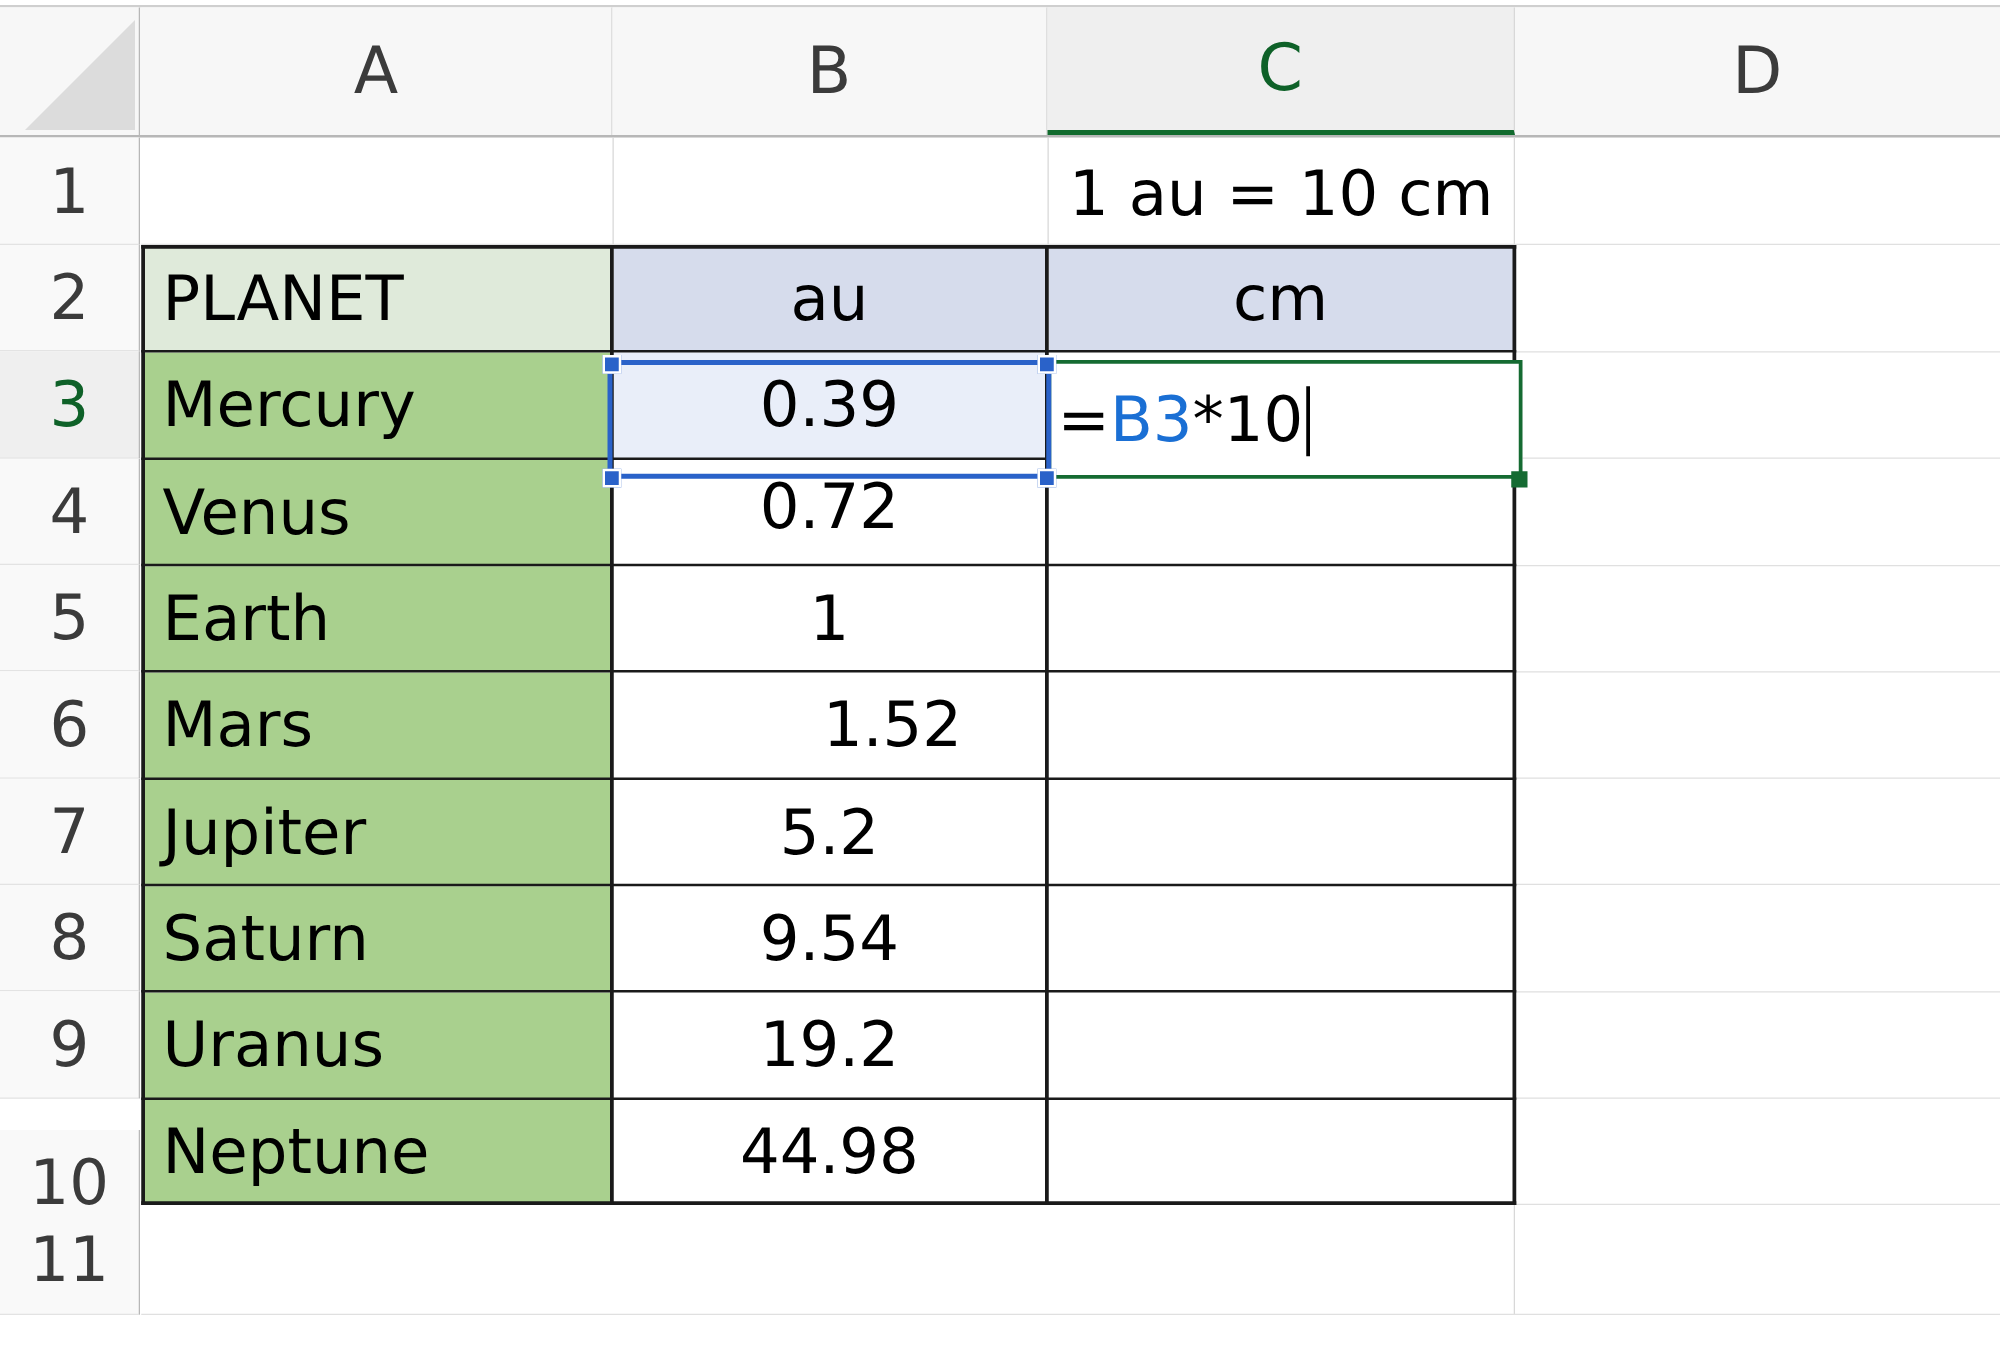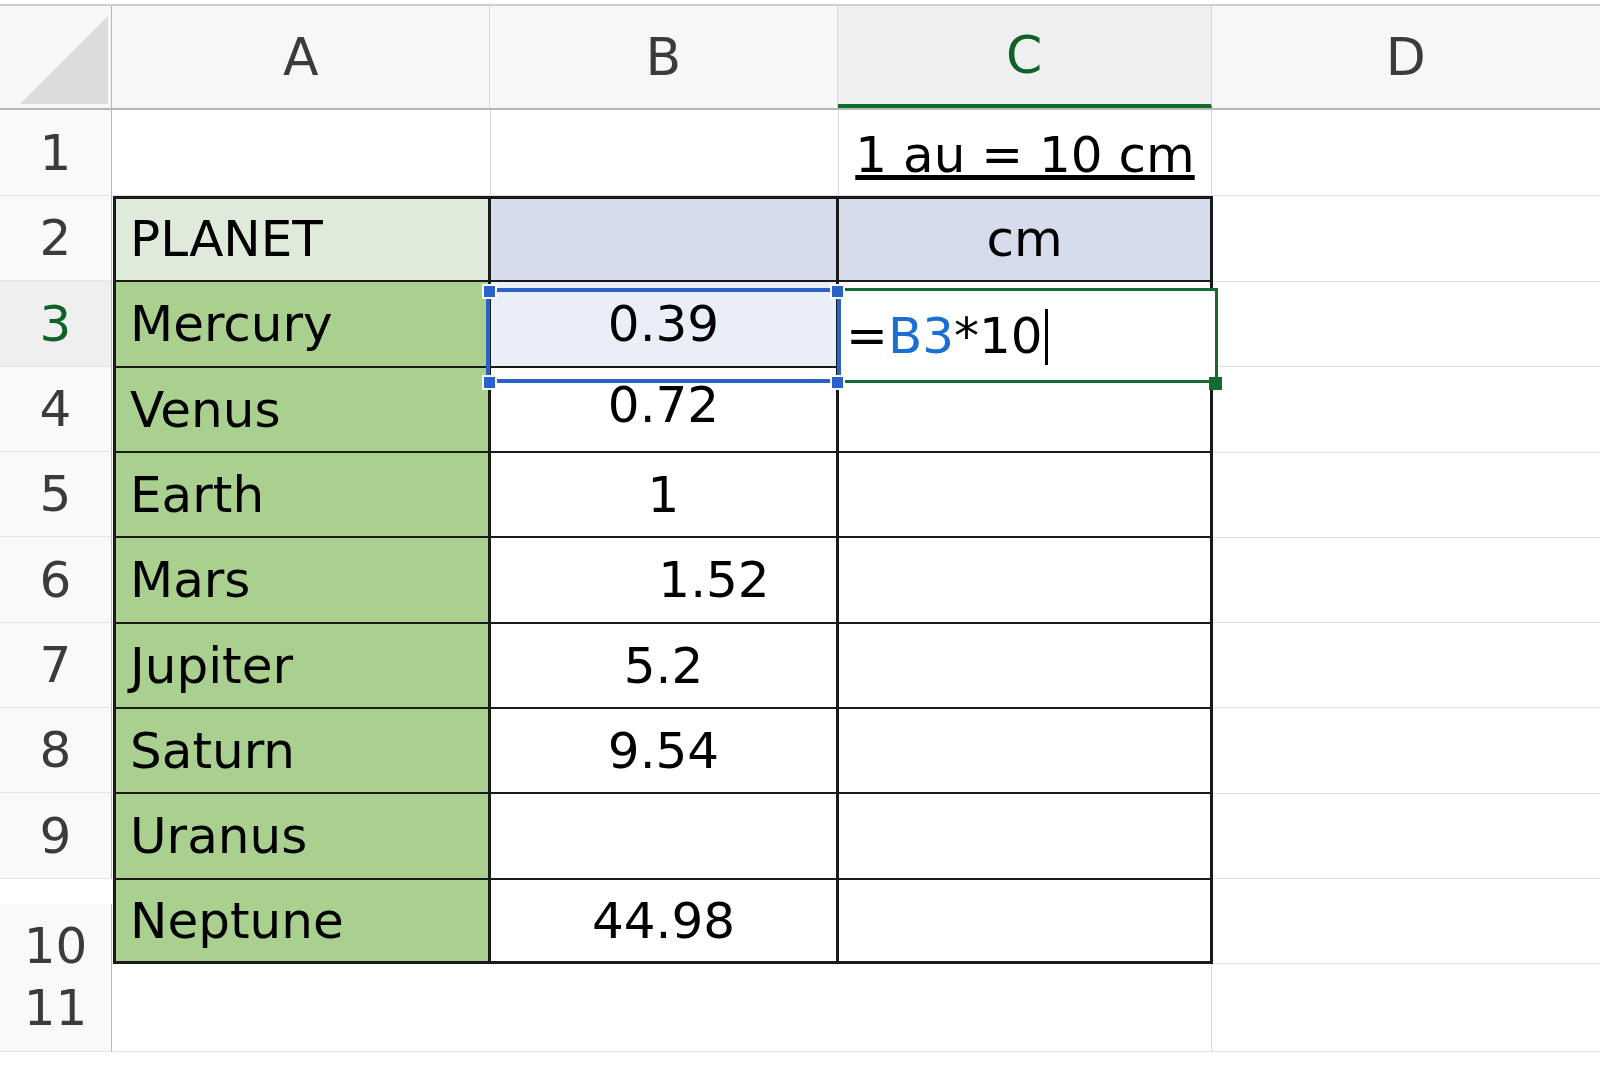--- a/index.html
+++ b/index.html
@@ -258,40 +258,42 @@
 
   <div class="tbl-border" style="left:113px;top:280px;width:1100px;height:2px;"></div>
   <div class="tbl-border" style="left:113px;top:366px;width:1100px;height:2px;"></div>
   <div class="tbl-border" style="left:113px;top:451px;width:1100px;height:2px;"></div>
   <div class="tbl-border" style="left:113px;top:536px;width:1100px;height:2px;"></div>
   <div class="tbl-border" style="left:113px;top:622px;width:1100px;height:2px;"></div>
   <div class="tbl-border" style="left:113px;top:707px;width:1100px;height:2px;"></div>
   <div class="tbl-border" style="left:113px;top:792px;width:1100px;height:2px;"></div>
   <div class="tbl-border" style="left:113px;top:878px;width:1100px;height:2px;"></div>
 
-  <div class="cell center" style="left:839px;top:110px;width:372px;height:89px;text-decoration:underline;">1 au = 10 cm</div>
+  <div class="cell center" style="left:839px;top:110px;width:372px;height:89px;">1 au = 10 cm</div>
 
   <div class="cell left" style="left:116px;top:197px;width:372px;height:84px;padding-left:14px;text-align:center;">PLANET</div>
+  <div class="cell center" style="left:491px;top:197px;width:345px;height:84px;">au</div>
   <div class="cell center" style="left:839px;top:197px;width:371px;height:84px;">cm</div>
 
   <div class="cell left" style="left:116px;top:282px;width:372px;height:84px;padding-left:14px;">Mercury</div>
   <div class="cell left" style="left:116px;top:368px;width:372px;height:83px;padding-left:14px;">Venus</div>
   <div class="cell left" style="left:116px;top:453px;width:372px;height:83px;padding-left:14px;">Earth</div>
   <div class="cell left" style="left:116px;top:538px;width:372px;height:84px;padding-left:14px;">Mars</div>
   <div class="cell left" style="left:116px;top:624px;width:372px;height:83px;padding-left:14px;">Jupiter</div>
   <div class="cell left" style="left:116px;top:709px;width:372px;height:83px;padding-left:14px;">Saturn</div>
   <div class="cell left" style="left:116px;top:880px;width:372px;height:82px;padding-left:14px;">Neptune</div>
   <div class="cell left" style="left:116px;top:794px;width:372px;height:84px;padding-left:14px;">Uranus</div>
 
   <div class="cell center" style="left:491px;top:282px;width:345px;height:84px;">0.39</div>
   <div class="cell center" style="left:491px;top:368px;width:345px;height:74px;">0.72</div>
   <div class="cell center" style="left:491px;top:453px;width:345px;height:83px;">1</div>
   <div class="cell center" style="left:519px;top:538px;width:390px;height:84px;">1.52</div>
   <div class="cell center" style="left:491px;top:624px;width:345px;height:83px;">5.2</div>
   <div class="cell center" style="left:491px;top:709px;width:345px;height:83px;">9.54</div>
+  <div class="cell center" style="left:491px;top:794px;width:345px;height:84px;">19.2</div>
   <div class="cell center" style="left:491px;top:880px;width:345px;height:82px;">44.98</div>
 
   <div class="cell center" style="left:839px;top:368px;width:371px;height:83px;"></div>
   <div class="cell center" style="left:839px;top:453px;width:371px;height:83px;"></div>
   <div class="cell center" style="left:839px;top:538px;width:371px;height:84px;"></div>
   <div class="cell center" style="left:839px;top:624px;width:371px;height:83px;"></div>
   <div class="cell center" style="left:839px;top:709px;width:371px;height:83px;"></div>
   <div class="cell center" style="left:839px;top:794px;width:371px;height:84px;"></div>
   <div class="cell center" style="left:839px;top:880px;width:371px;height:82px;"></div>
 

